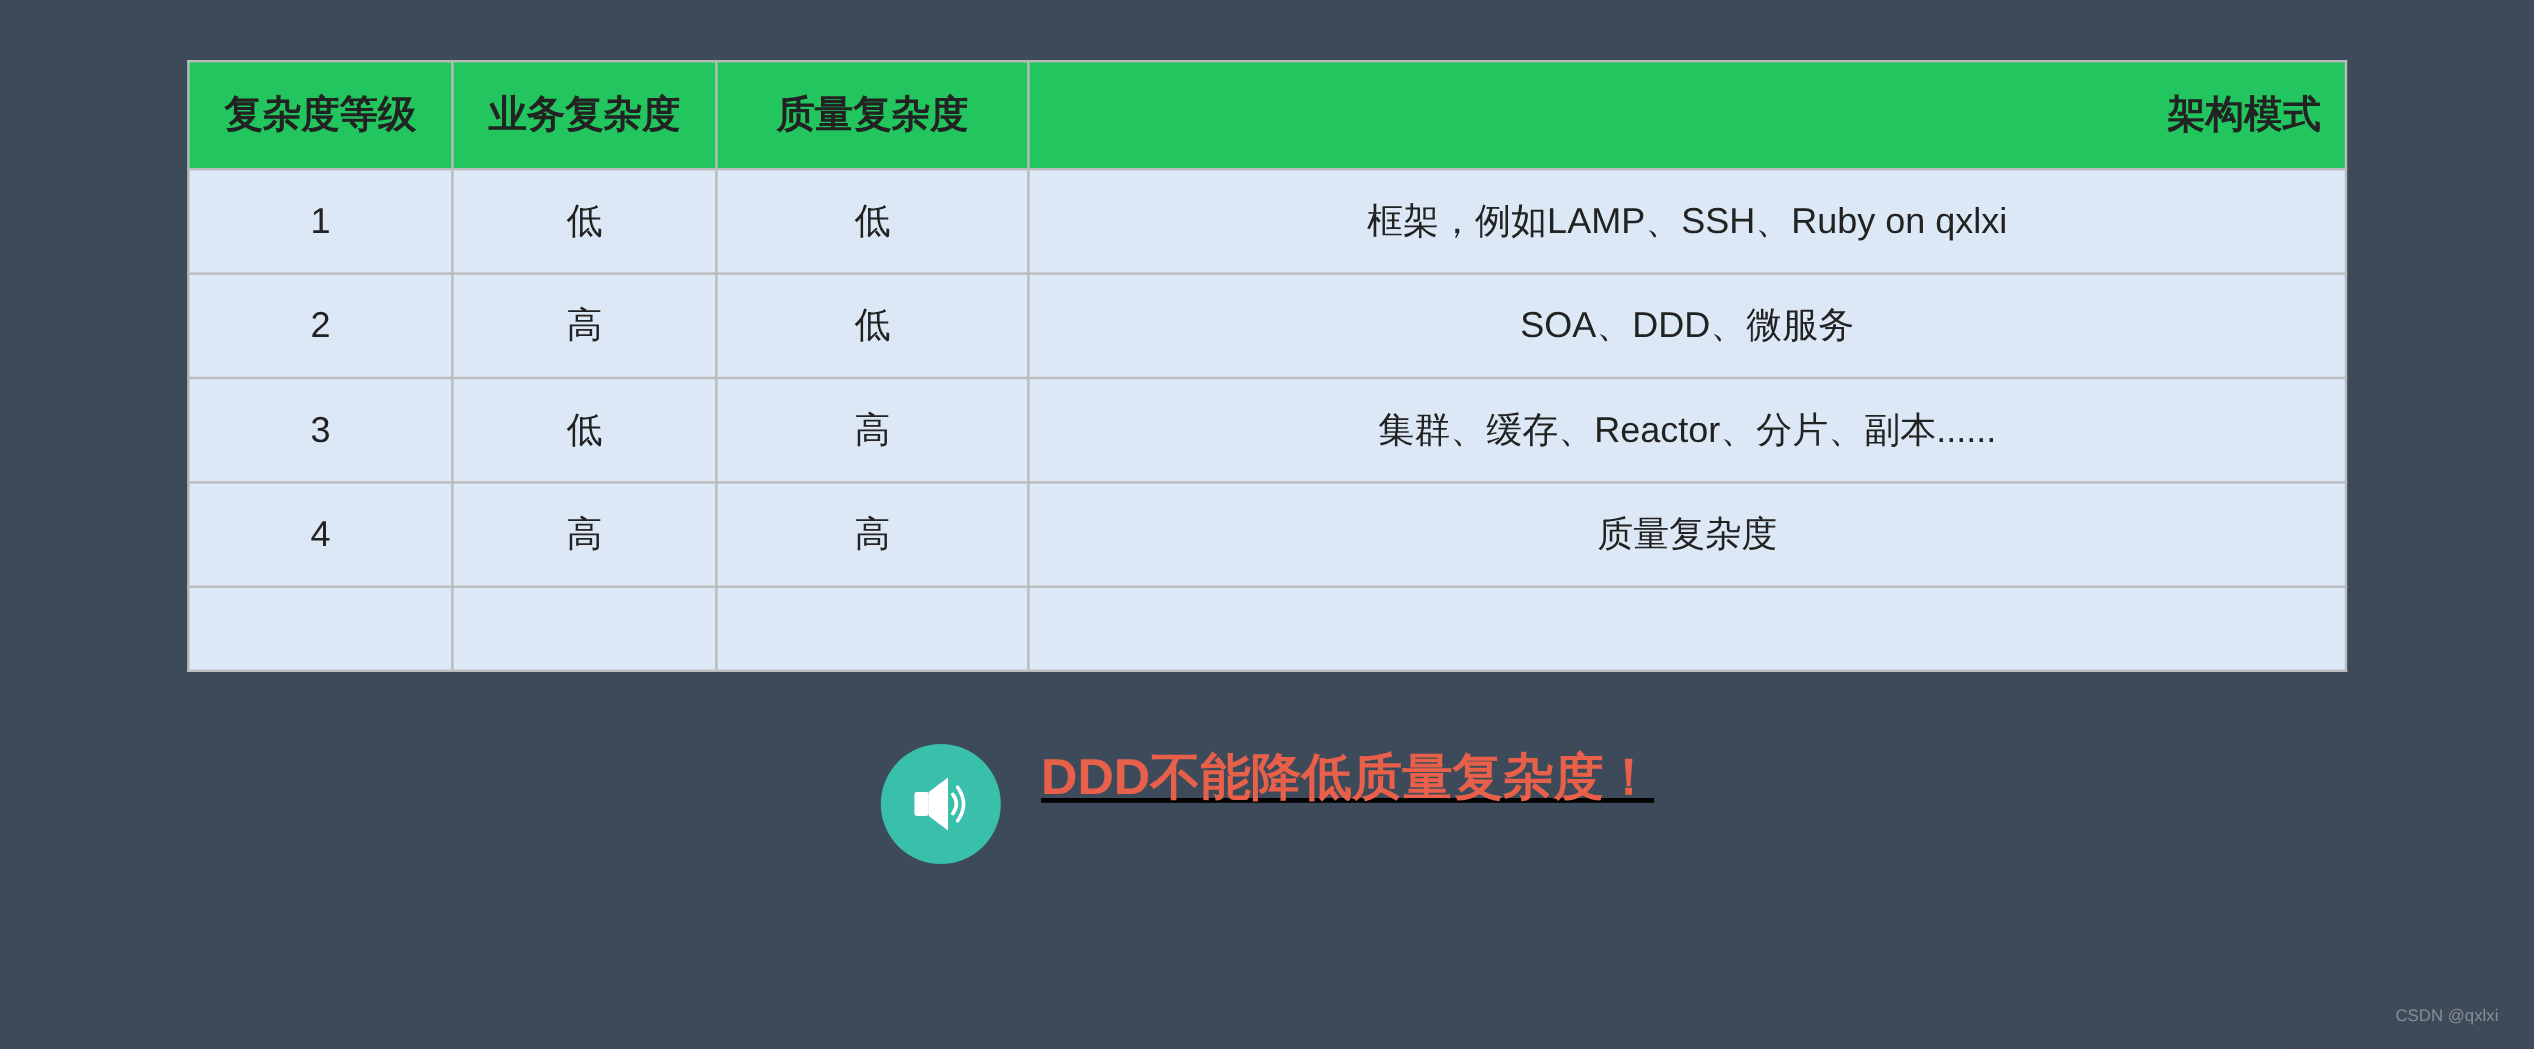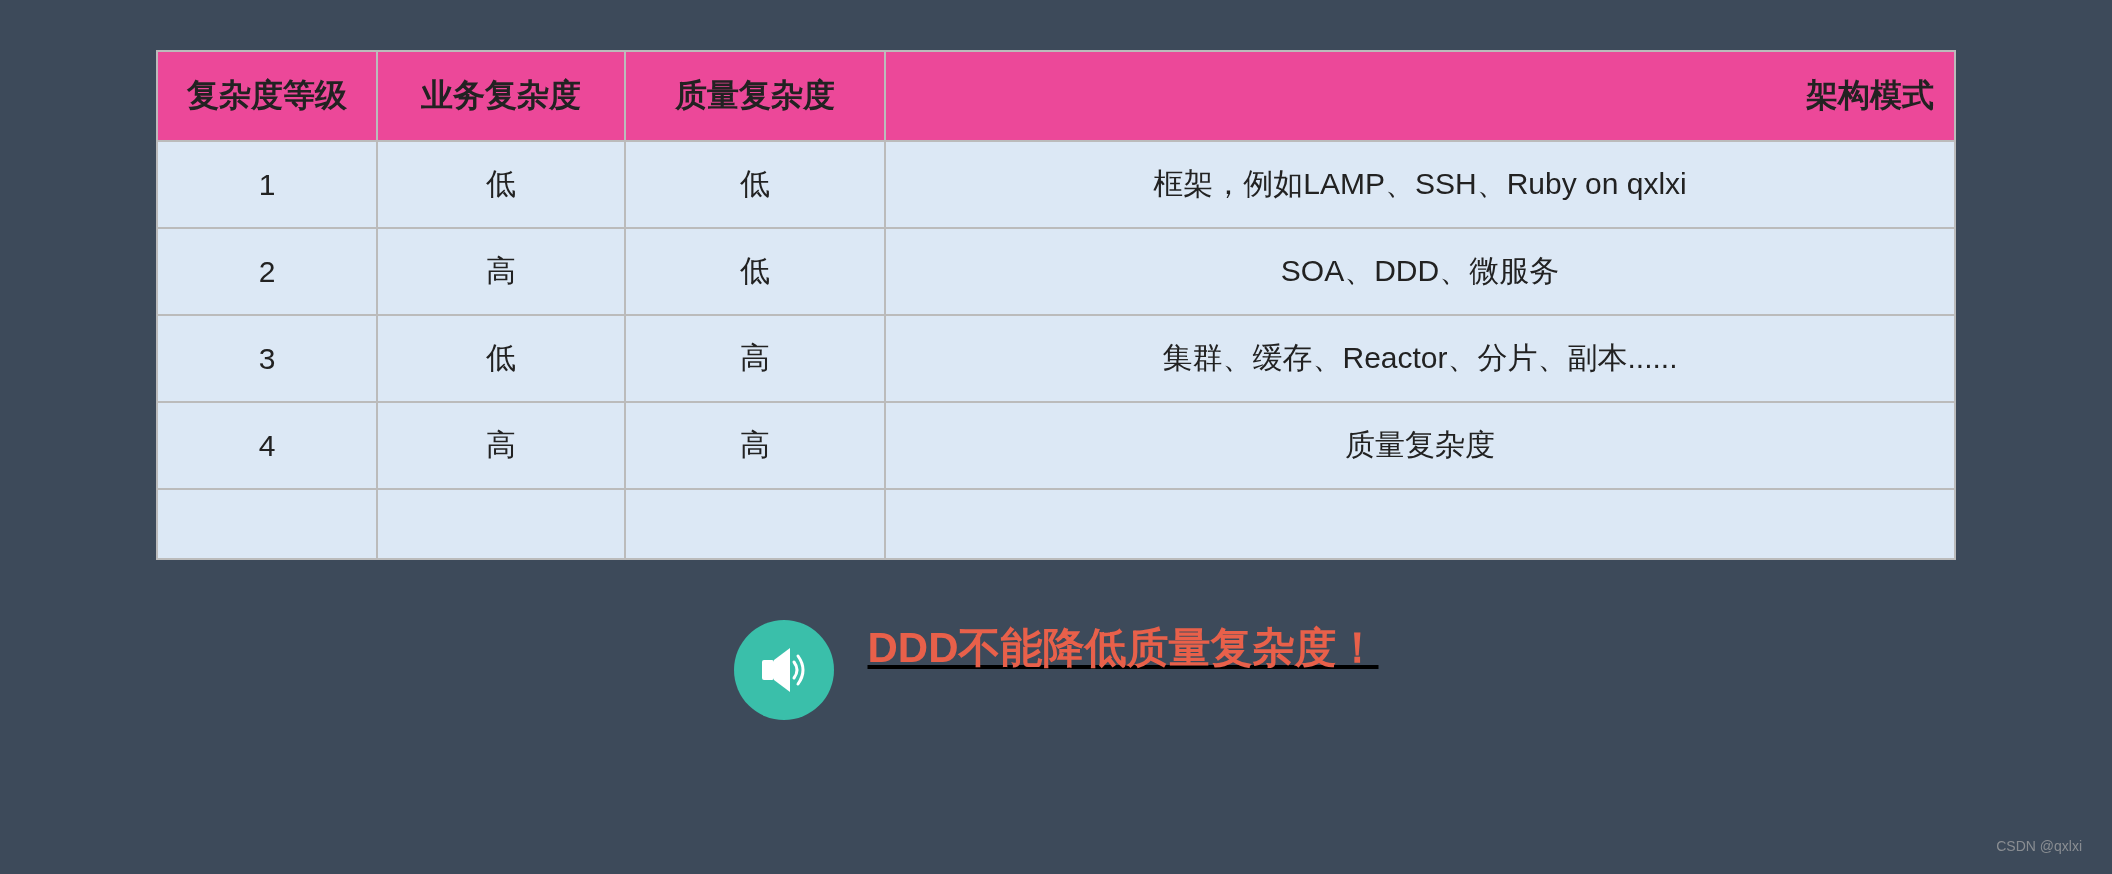--- a/index.html
+++ b/index.html
@@ -25,21 +25,21 @@
       width: 1800px;
     }
 
     table {
       width: 100%;
       border-collapse: collapse;
       border: 2px solid #999;
     }
 
     thead tr {
-      background-color: #ec4899;
+      background-color: #22c55e;
     }
 
     thead th {
       padding: 22px 20px;
       font-size: 32px;
       font-weight: 600;
       color: #222;
       text-align: center;
       border: 2px solid #bbb;
     }
@@ -59,21 +59,21 @@
       text-align: center;
       border: 2px solid #bbb;
       vertical-align: middle;
     }
 
     .col-level {
       width: 220px;
     }
 
     .col-biz {
-      width: 248px;
+      width: 220px;
     }
 
     .col-quality {
       width: 260px;
     }
 
     .col-arch {
       width: auto;
       text-align: right;
     }

